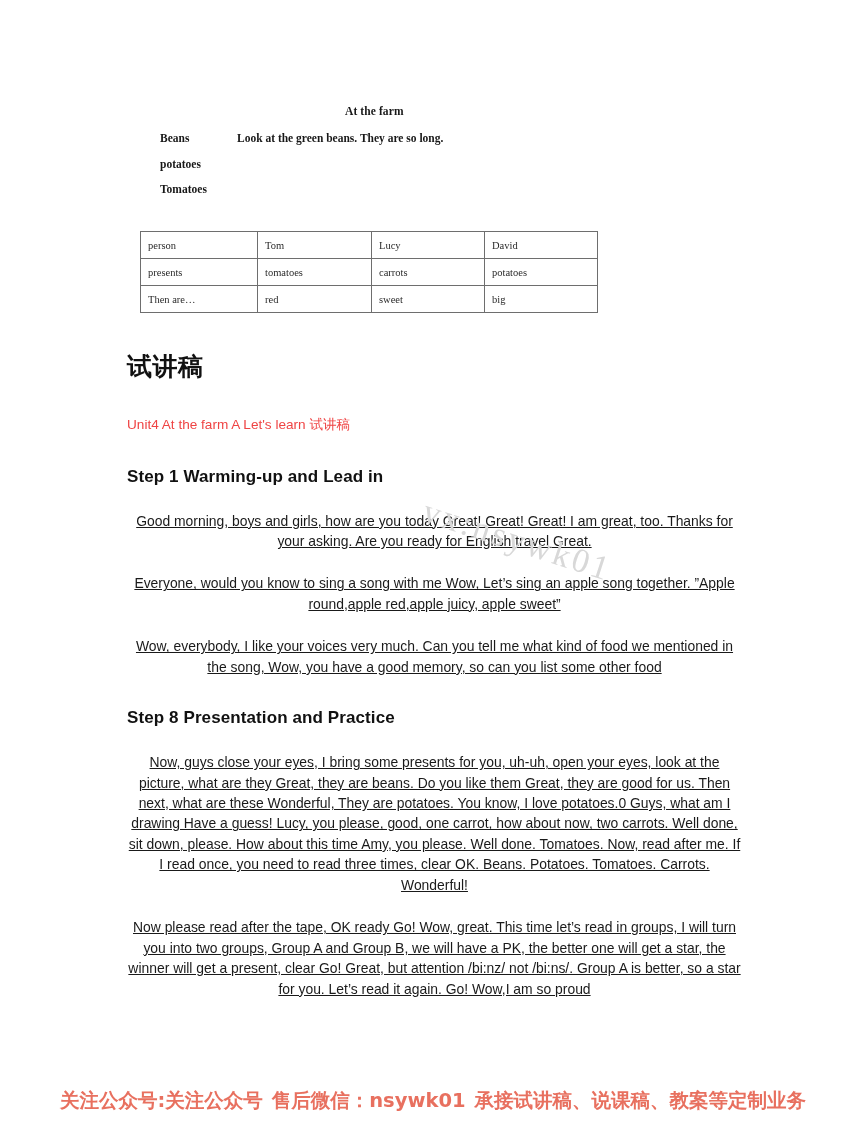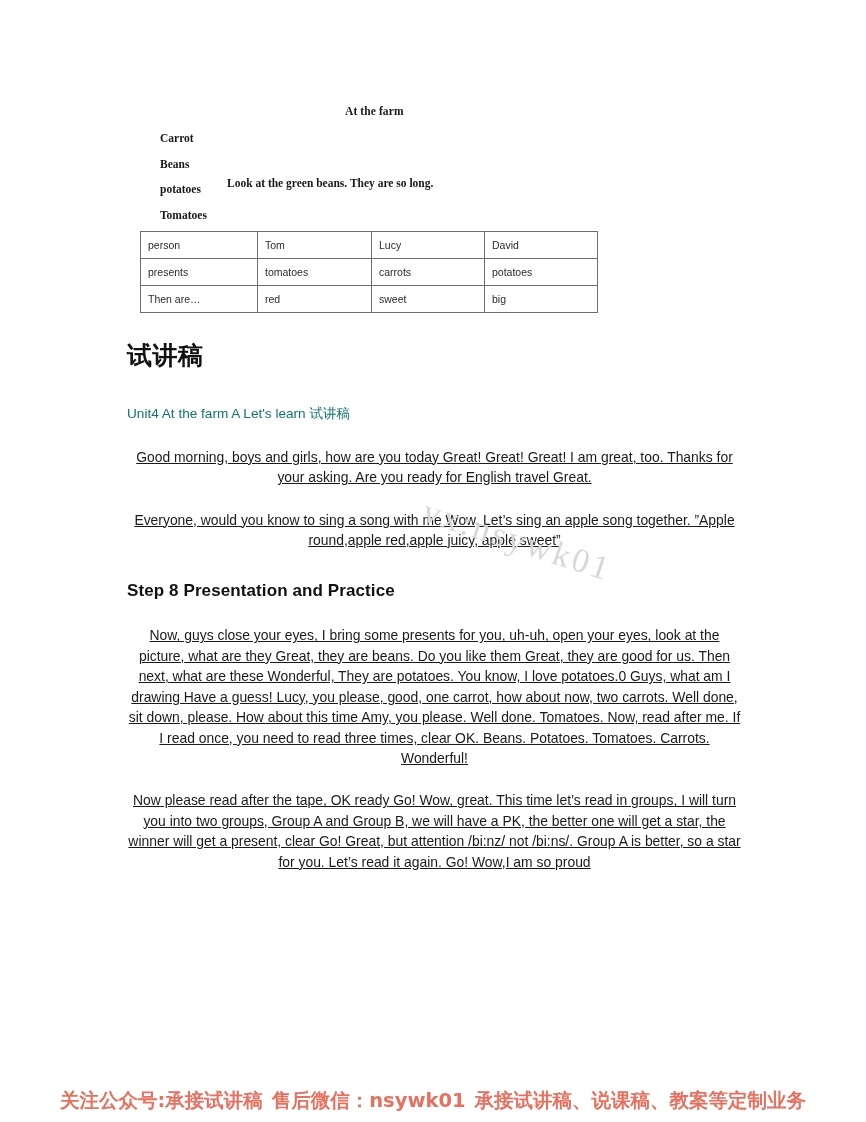--- a/index.html
+++ b/index.html
@@ -50,35 +50,34 @@
     font-size: 11.5px;
     color: #181818;
   }
   .veg-word {
     position: absolute;
     left: 0;
     top: 0;
   }
   .veg-note {
     position: absolute;
-    left: 67px;
+    left: 77px;
     top: 0;
     white-space: nowrap;
-    margin-top: 19px;
   }
 
   
   .scan-table {
     position: absolute;
     left: 140px;
     top: 231px;
     width: 457px;
     border-collapse: collapse;
     table-layout: fixed;
-    font-family: Liberation Sans, sans-serif;
+    font-family: Liberation Serif, serif;
     font-size: 10.5px;
     color: #2a2a2a;
     border-radius: 16px;
   }
   .scan-table td {
     border: 1px solid #6e6e6e;
     height: 26px;
     padding: 0 0 0 7px;
     vertical-align: middle;
     font-weight: normal;
@@ -90,33 +89,33 @@
 
   
   .doc {
     position: absolute;
     left: 127px;
     top: 340px;
     width: 615px;
   }
 
   h1.doc-title {
-    margin: 0 0 0 0;
+    margin: 11px 0 0 0;
     font-size: 25px;
     font-weight: bold;
     color: #111111;
     letter-spacing: 0.5px;
     line-height: 1.25;
   }
 
   p.subtitle {
     margin: 33px 0 0 0;
     font-size: 13.6px;
     line-height: 1.5;
-    color: #0f766e;
+    color: #ef4444;
   }
 
   h2.step {
     margin: 30px 0 0 0;
     font-size: 17px;
     font-weight: bold;
     color: #111111;
     letter-spacing: 0.1px;
     line-height: 1.35;
   }
@@ -168,24 +167,20 @@
   .footer-gap { display: inline-block; width: 9px; }
 </style>
 </head>
 <body>
 
 <div class="scan-block">
 
   <div class="scan-title">At the farm</div>
 
   <div class="veg-list">
-    <div class="veg-row">
-      <span class="veg-word">Carrot</span>
-      <span class="veg-note"></span>
-    </div>
     <div class="veg-row">
       <span class="veg-word">Beans</span>
       <span class="veg-note">Look at the green beans. They are so long.</span>
     </div>
     <div class="veg-row">
       <span class="veg-word">potatoes</span>
       <span class="veg-note"></span>
     </div>
     <div class="veg-row">
       <span class="veg-word">Tomatoes</span>
@@ -222,32 +217,34 @@
     </tbody>
   </table>
 </div>
 
 <div class="doc">
 
   <h1 class="doc-title">试讲稿</h1>
 
   <p class="subtitle">Unit4 At the farm A Let's learn 试讲稿</p>
 
+  <h2 class="step">Step 1 Warming-up and Lead in</h2>
 
   <p class="para">Good morning, boys and girls, how are you today Great! Great! Great! I am great, too. Thanks for your asking. Are you ready for English travel Great.</p>
   <p class="para">Everyone, would you know to sing a song with me Wow, Let’s sing an apple song together. ”Apple round,apple red,apple juicy, apple sweet”</p>
+  <p class="para">Wow, everybody, I like your voices very much. Can you tell me what kind of food we mentioned in the song, Wow, you have a good memory, so can you list some other food</p>
 
   <h2 class="step">Step 8 Presentation and Practice</h2>
 
   <p class="para">Now, guys close your eyes, I bring some presents for you, uh-uh, open your eyes, look at the picture, what are they Great, they are beans. Do you like them Great, they are good for us. Then next, what are these Wonderful, They are potatoes. You know, I love potatoes.0 Guys, what am I drawing Have a guess! Lucy, you please, good, one carrot, how about now, two carrots. Well done, sit down, please. How about this time Amy, you please. Well done. Tomatoes. Now, read after me. If I read once, you need to read three times, clear OK. Beans. Potatoes. Tomatoes. Carrots. Wonderful!</p>
   <p class="para">Now please read after the tape, OK ready Go! Wow, great. This time let’s read in groups, I will turn you into two groups, Group A and Group B, we will have a PK, the better one will get a star, the winner will get a present, clear Go! Great, but attention /bi:nz/ not /bi:ns/. Group A is better, so a star for you. Let’s read it again. Go! Wow,I am so proud</p>
 </div>
 
 <div class="watermark">vx:nsywk01</div>
 
 <div class="footer">
-  <span class="footer-text">关注公众号:承接试讲稿</span>
+  <span class="footer-text">关注公众号:关注公众号</span>
   <span class="footer-gap"></span>
   <span class="footer-text">售后微信：</span>
   <span class="footer-text">nsywk01</span>
   <span class="footer-gap"></span>
   <span class="footer-text">承接试讲稿、说课稿、教案等定制业务</span>
 </div>
 
 </body></html>

